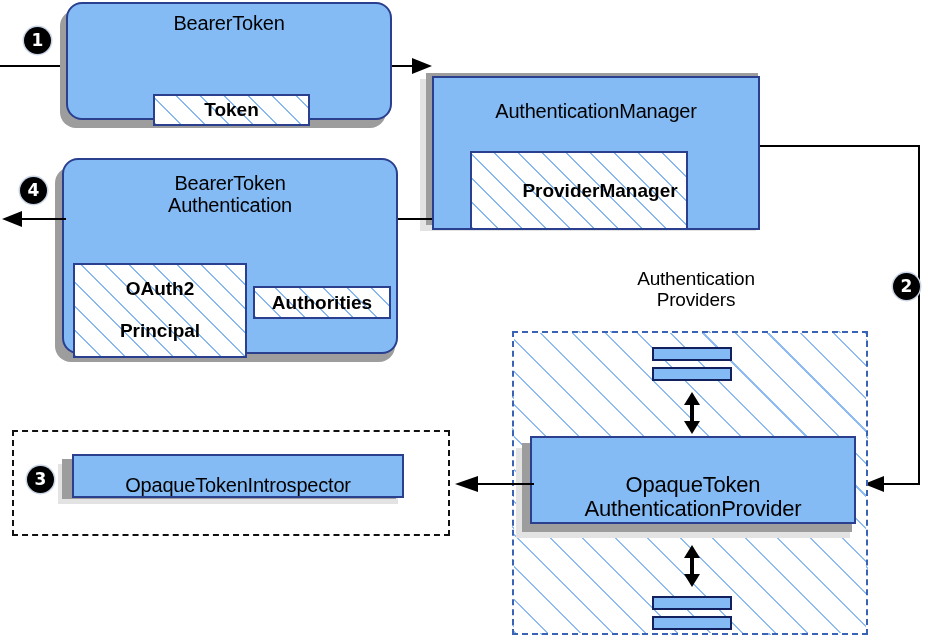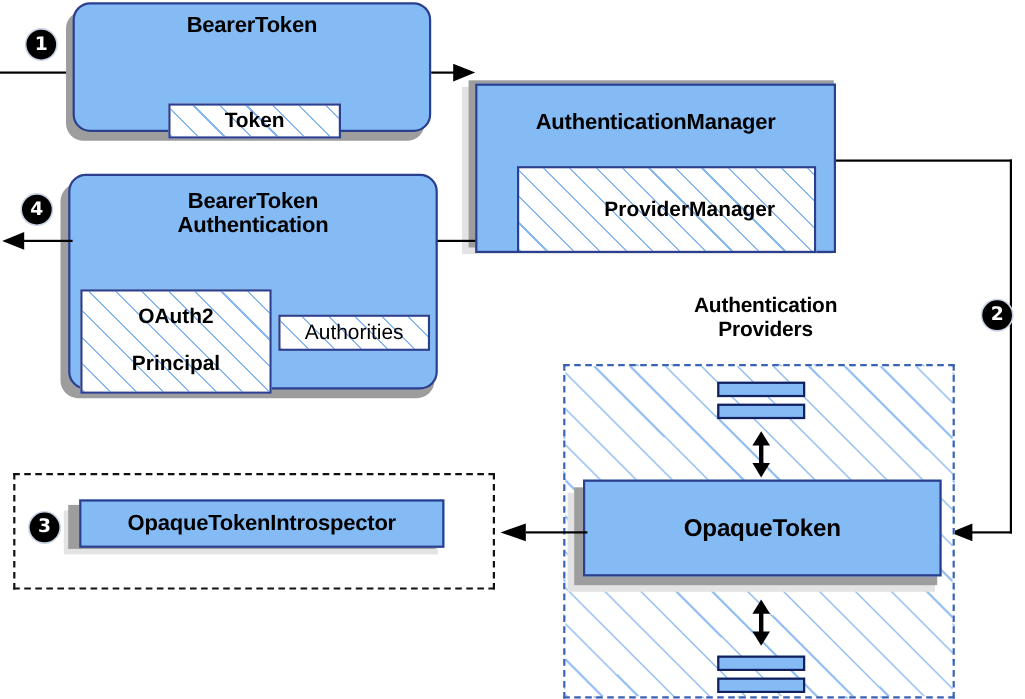--- a/index.html
+++ b/index.html
@@ -38,25 +38,25 @@
         rgba(130,180,240,0.9) 0px, rgba(130,180,240,0.9) 1.5px,
         rgba(255,255,255,0) 1.5px, rgba(255,255,255,0) 23px);
   }
   
   .dashblack{
     border:2px dashed #111111;
     background:transparent;
   }
 
   .boxtitle{
-    color:#000;font-weight:bold;text-align:center;
+    color:#000;font-weight:normal;text-align:center;
     line-height:1.12;letter-spacing:-0.2px;
   }
 
-  .ctr{display:flex;align-items:center;justify-content:center;text-align:center;}
+  .ctr{display:flex;align-items:flex-end;justify-content:center;text-align:center;}
 
   
   .hline{background:#000;height:2px;}
   .vline{background:#000;width:2px;}
 
   
   .badge{
     width:27px;height:27px;border-radius:50%;
     background:#000;color:#fff;
     display:flex;align-items:center;justify-content:center;
@@ -93,21 +93,21 @@
 
   <div class="abs hline" style="left:392px;top:65px;width:26px;"></div>
   <svg class="abs" style="left:412px;top:56px;" width="22" height="20" viewBox="0 0 22 20">
     <polygon points="0,2 20,10 0,18" fill="#000"></polygon>
   </svg>
 
   <div class="abs shadow2" style="left:420px;top:79px;width:336px;height:152px;"></div>
   <div class="abs shadow" style="left:426px;top:73px;width:332px;height:152px;"></div>
   <div class="abs bluebox" style="left:432px;top:76px;width:328px;height:154px;">
     <div class="abs boxtitle" style="left:0;top:22px;width:100%;font-size:20px;">AuthenticationManager</div>
-    <div class="abs hatch" style="left:36px;top:57px;width:272px;height:79px;padding-left:42px;">
+    <div class="abs hatch" style="left:36px;top:57px;width:218px;height:79px;padding-left:42px;">
       <span style="font-size:19px;font-weight:bold;color:#000;">ProviderManager</span>
     </div>
   </div>
 
   <div class="abs hline" style="left:760px;top:145px;width:160px;"></div>
   <div class="abs vline" style="left:918px;top:145px;height:340px;"></div>
   <div class="abs hline" style="left:880px;top:483px;width:40px;"></div>
   <svg class="abs" style="left:862px;top:474px;" width="24" height="20" viewBox="0 0 24 20">
     <polygon points="22,2 2,10 22,18" fill="#000"></polygon>
   </svg>
@@ -127,21 +127,21 @@
 
     <div class="abs hatch" style="left:9px;top:87px;width:174px;height:95px;">
       <span style="font-size:19px;font-weight:bold;color:#000;line-height:1.1;">
         <span>OAuth2</span><br>
         <br>
         <span>Principal</span>
       </span>
     </div>
 
     <div class="abs hatch" style="left:189px;top:110px;width:138px;height:33px;">
-      <span style="font-size:19px;font-weight:normal;color:#000;">Authorities</span>
+      <span style="font-size:19px;font-weight:bold;color:#000;">Authorities</span>
     </div>
   </div>
 
   <div class="abs hline" style="left:10px;top:218px;width:56px;"></div>
   <svg class="abs" style="left:0px;top:209px;" width="24" height="20" viewBox="0 0 24 20">
     <polygon points="22,2 2,10 22,18" fill="#000"></polygon>
   </svg>
   <div class="abs badge" style="left:20px;top:177px;">
     <span>4</span>
   </div>
@@ -160,20 +160,21 @@
     <line x1="11" y1="6" x2="11" y2="36" stroke="#000" stroke-width="4"></line>
     <polygon points="11,0 19,13 3,13" fill="#000"></polygon>
     <polygon points="11,42 19,29 3,29" fill="#000"></polygon>
   </svg>
 
   <div class="abs shadow2" style="left:516px;top:448px;width:334px;height:90px;"></div>
   <div class="abs shadow" style="left:522px;top:443px;width:330px;height:89px;"></div>
   <div class="abs bluebox ctr" style="left:530px;top:436px;width:326px;height:88px;">
     <div class="boxtitle" style="font-size:22px;">
       <span>OpaqueToken</span><br>
+      <span>AuthenticationProvider</span>
     </div>
   </div>
 
   <svg class="abs" style="left:681px;top:545px;" width="22" height="42" viewBox="0 0 22 42">
     <line x1="11" y1="6" x2="11" y2="36" stroke="#000" stroke-width="4"></line>
     <polygon points="11,0 19,13 3,13" fill="#000"></polygon>
     <polygon points="11,42 19,29 3,29" fill="#000"></polygon>
   </svg>
 
   <div class="abs minibar" style="left:652px;top:596px;width:80px;height:14px;"></div>

